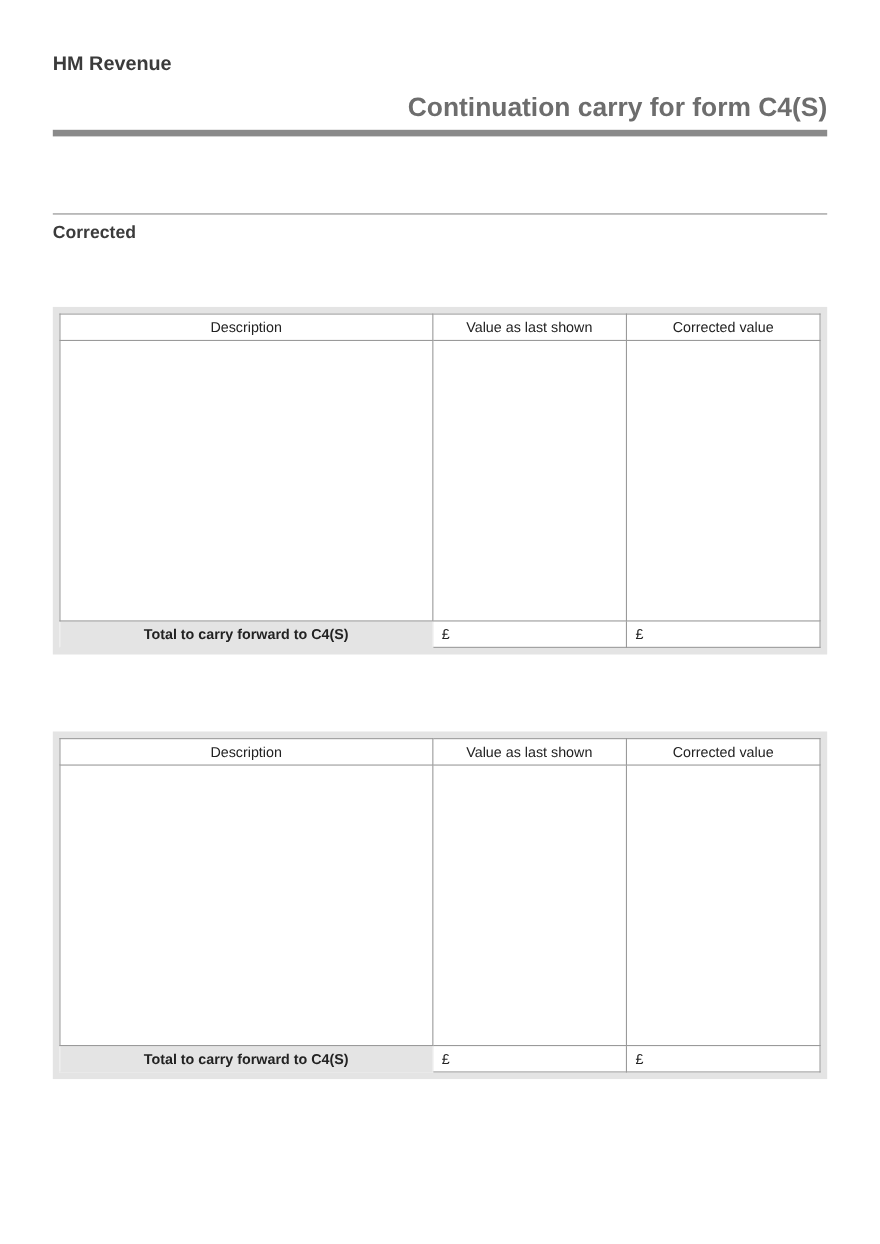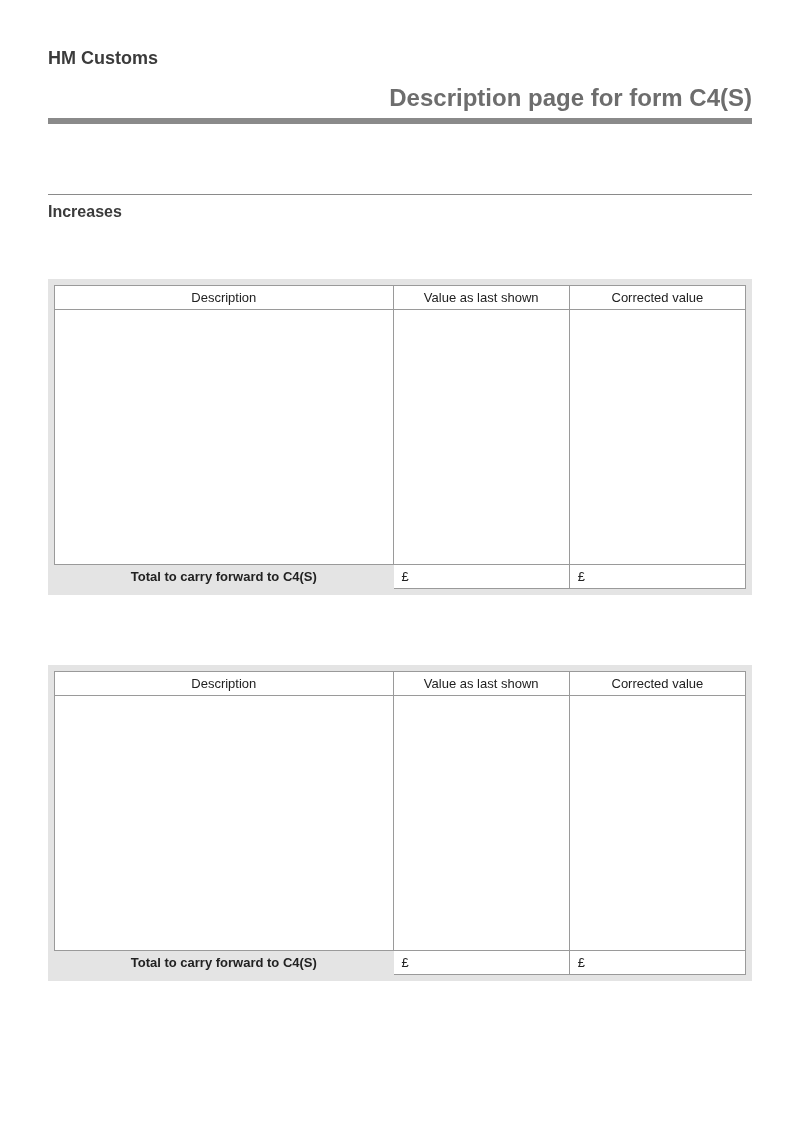--- a/index.html
+++ b/index.html
@@ -93,28 +93,28 @@
 
   .gap { height: 70px; }
 </style>
 </head>
 <body>
 
 <div class="page">
 
   <div class="header">
     <div class="logo">
-      <div>HM Customs</div>
+      <div>HM Revenue</div>
     </div>
-    <div class="form-title">Description page for form C4(S)</div>
+    <div class="form-title">Continuation carry for form C4(S)</div>
   </div>
   <div class="hr-thick"></div>
 
   <div class="hr-thin"></div>
-  <div class="section-heading">Increases</div>
+  <div class="section-heading">Corrected</div>
 
   <div class="table-frame">
     <table class="form-table">
       <colgroup>
         <col class="col-desc">
           <col class="col-last">
           <col class="col-corr">
       </colgroup>
       <thead>
         <tr>

